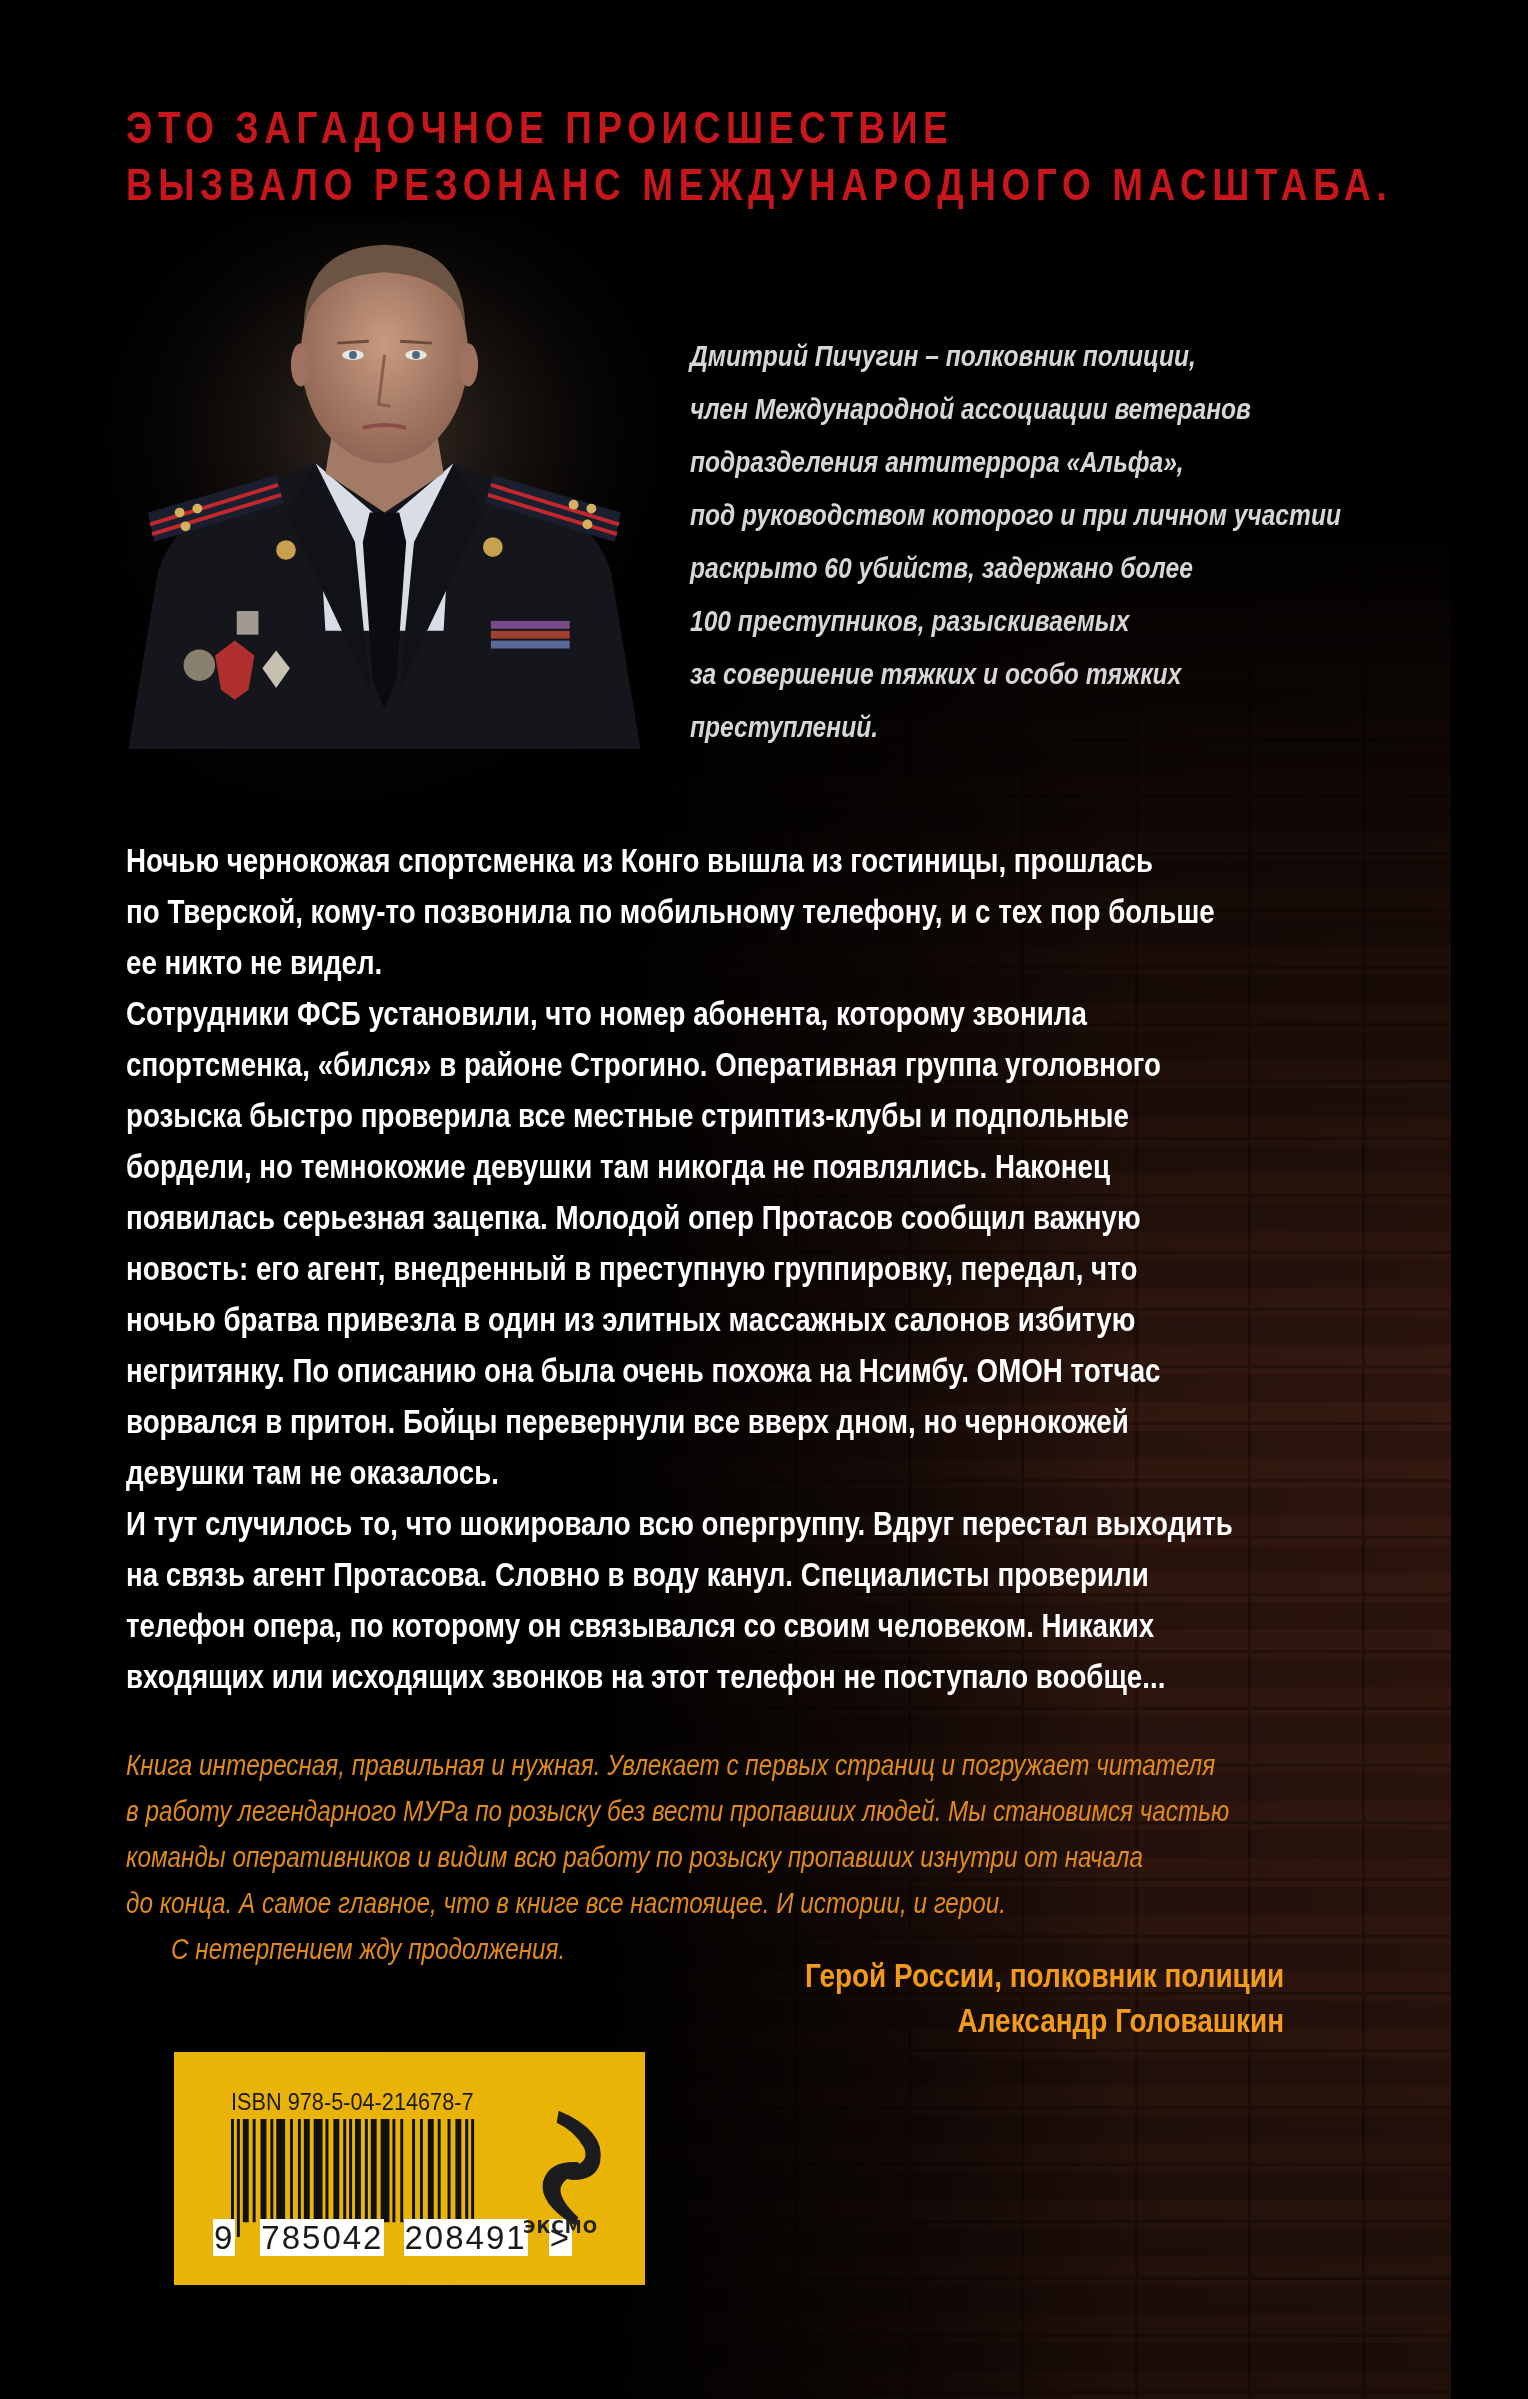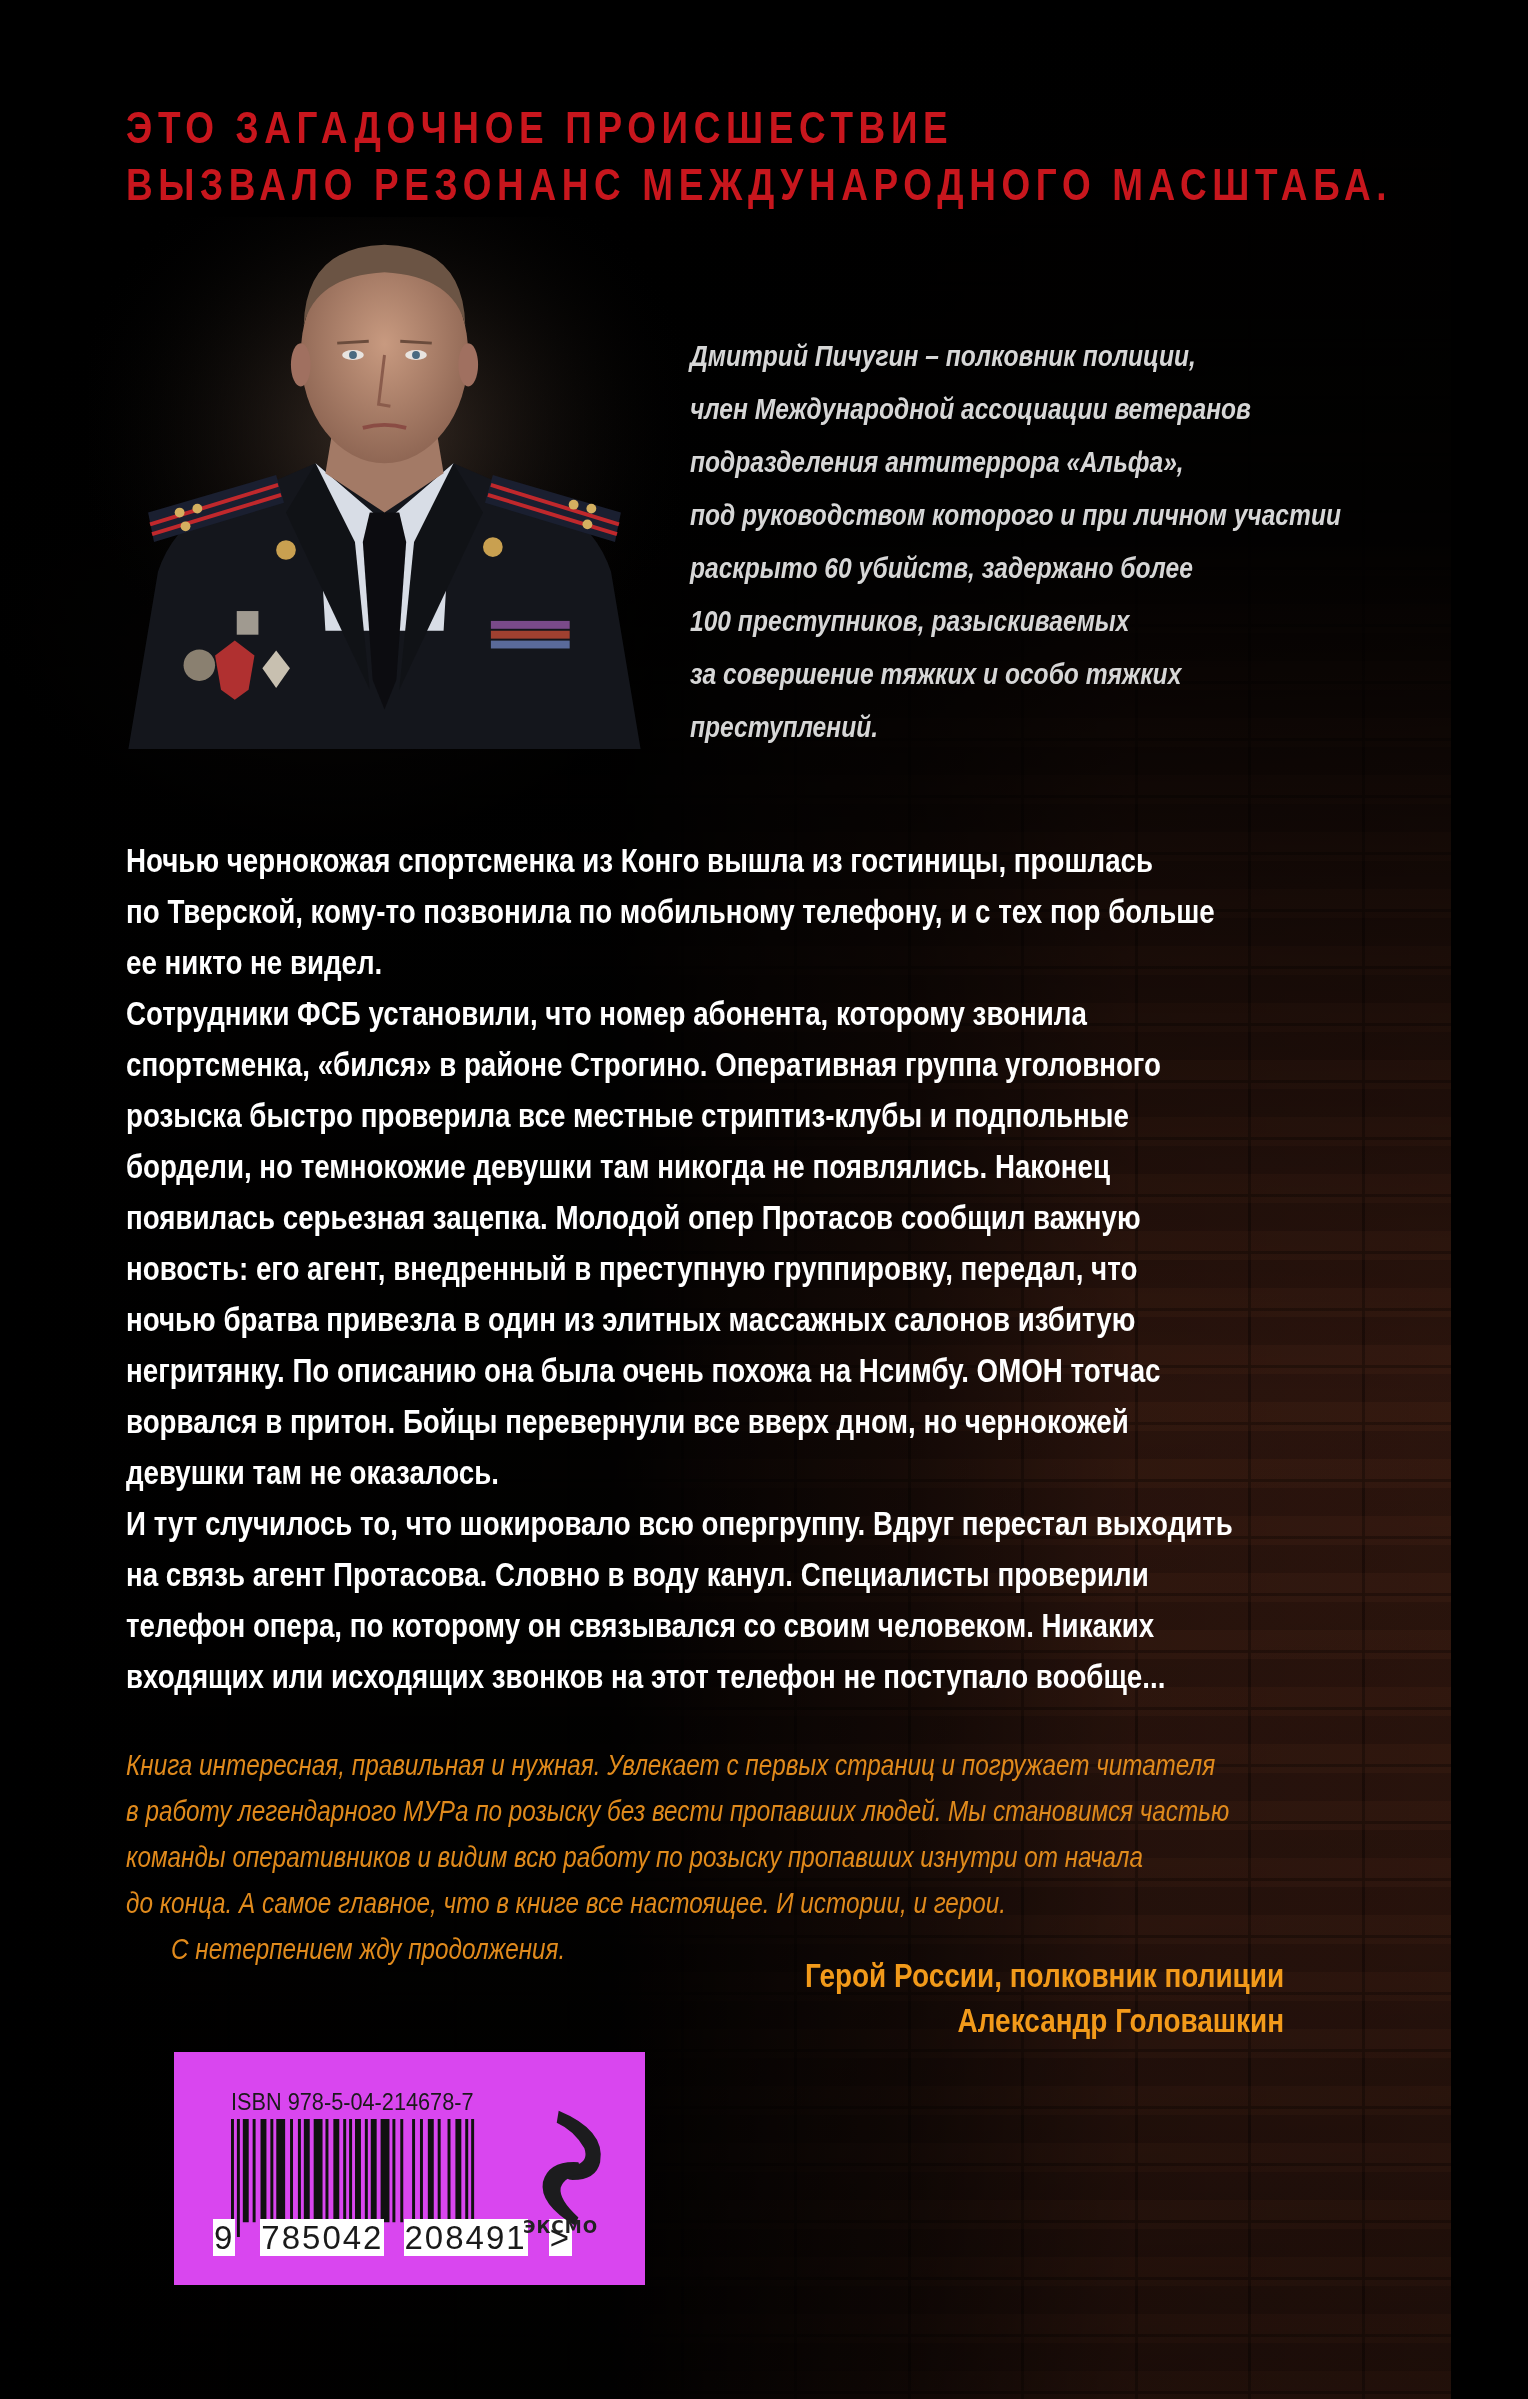--- a/index.html
+++ b/index.html
@@ -91,21 +91,21 @@
       font-weight: bold;
       font-size: 32.5px; line-height: 45px;
       text-align: right;
       transform: scaleX(0.86);
       transform-origin: right top;
       white-space: nowrap;
     }
     .barcode-box {
       position: absolute; left: 174px; top: 2052px;
       width: 471px; height: 233px;
-      background: #d946ef;
+      background: #eab308;
     }
     .isbn-text {
       position: absolute; left: 57px; top: 37px;
       font-family: "Liberation Sans", sans-serif;
       font-size: 23.6px; color: #1a1a1a;
       transform: scaleX(0.92); transform-origin: left top;
       white-space: nowrap;
     }
     .bars {
       position: absolute; left: 57px; top: 67px; width: 250px; height: 118px;

